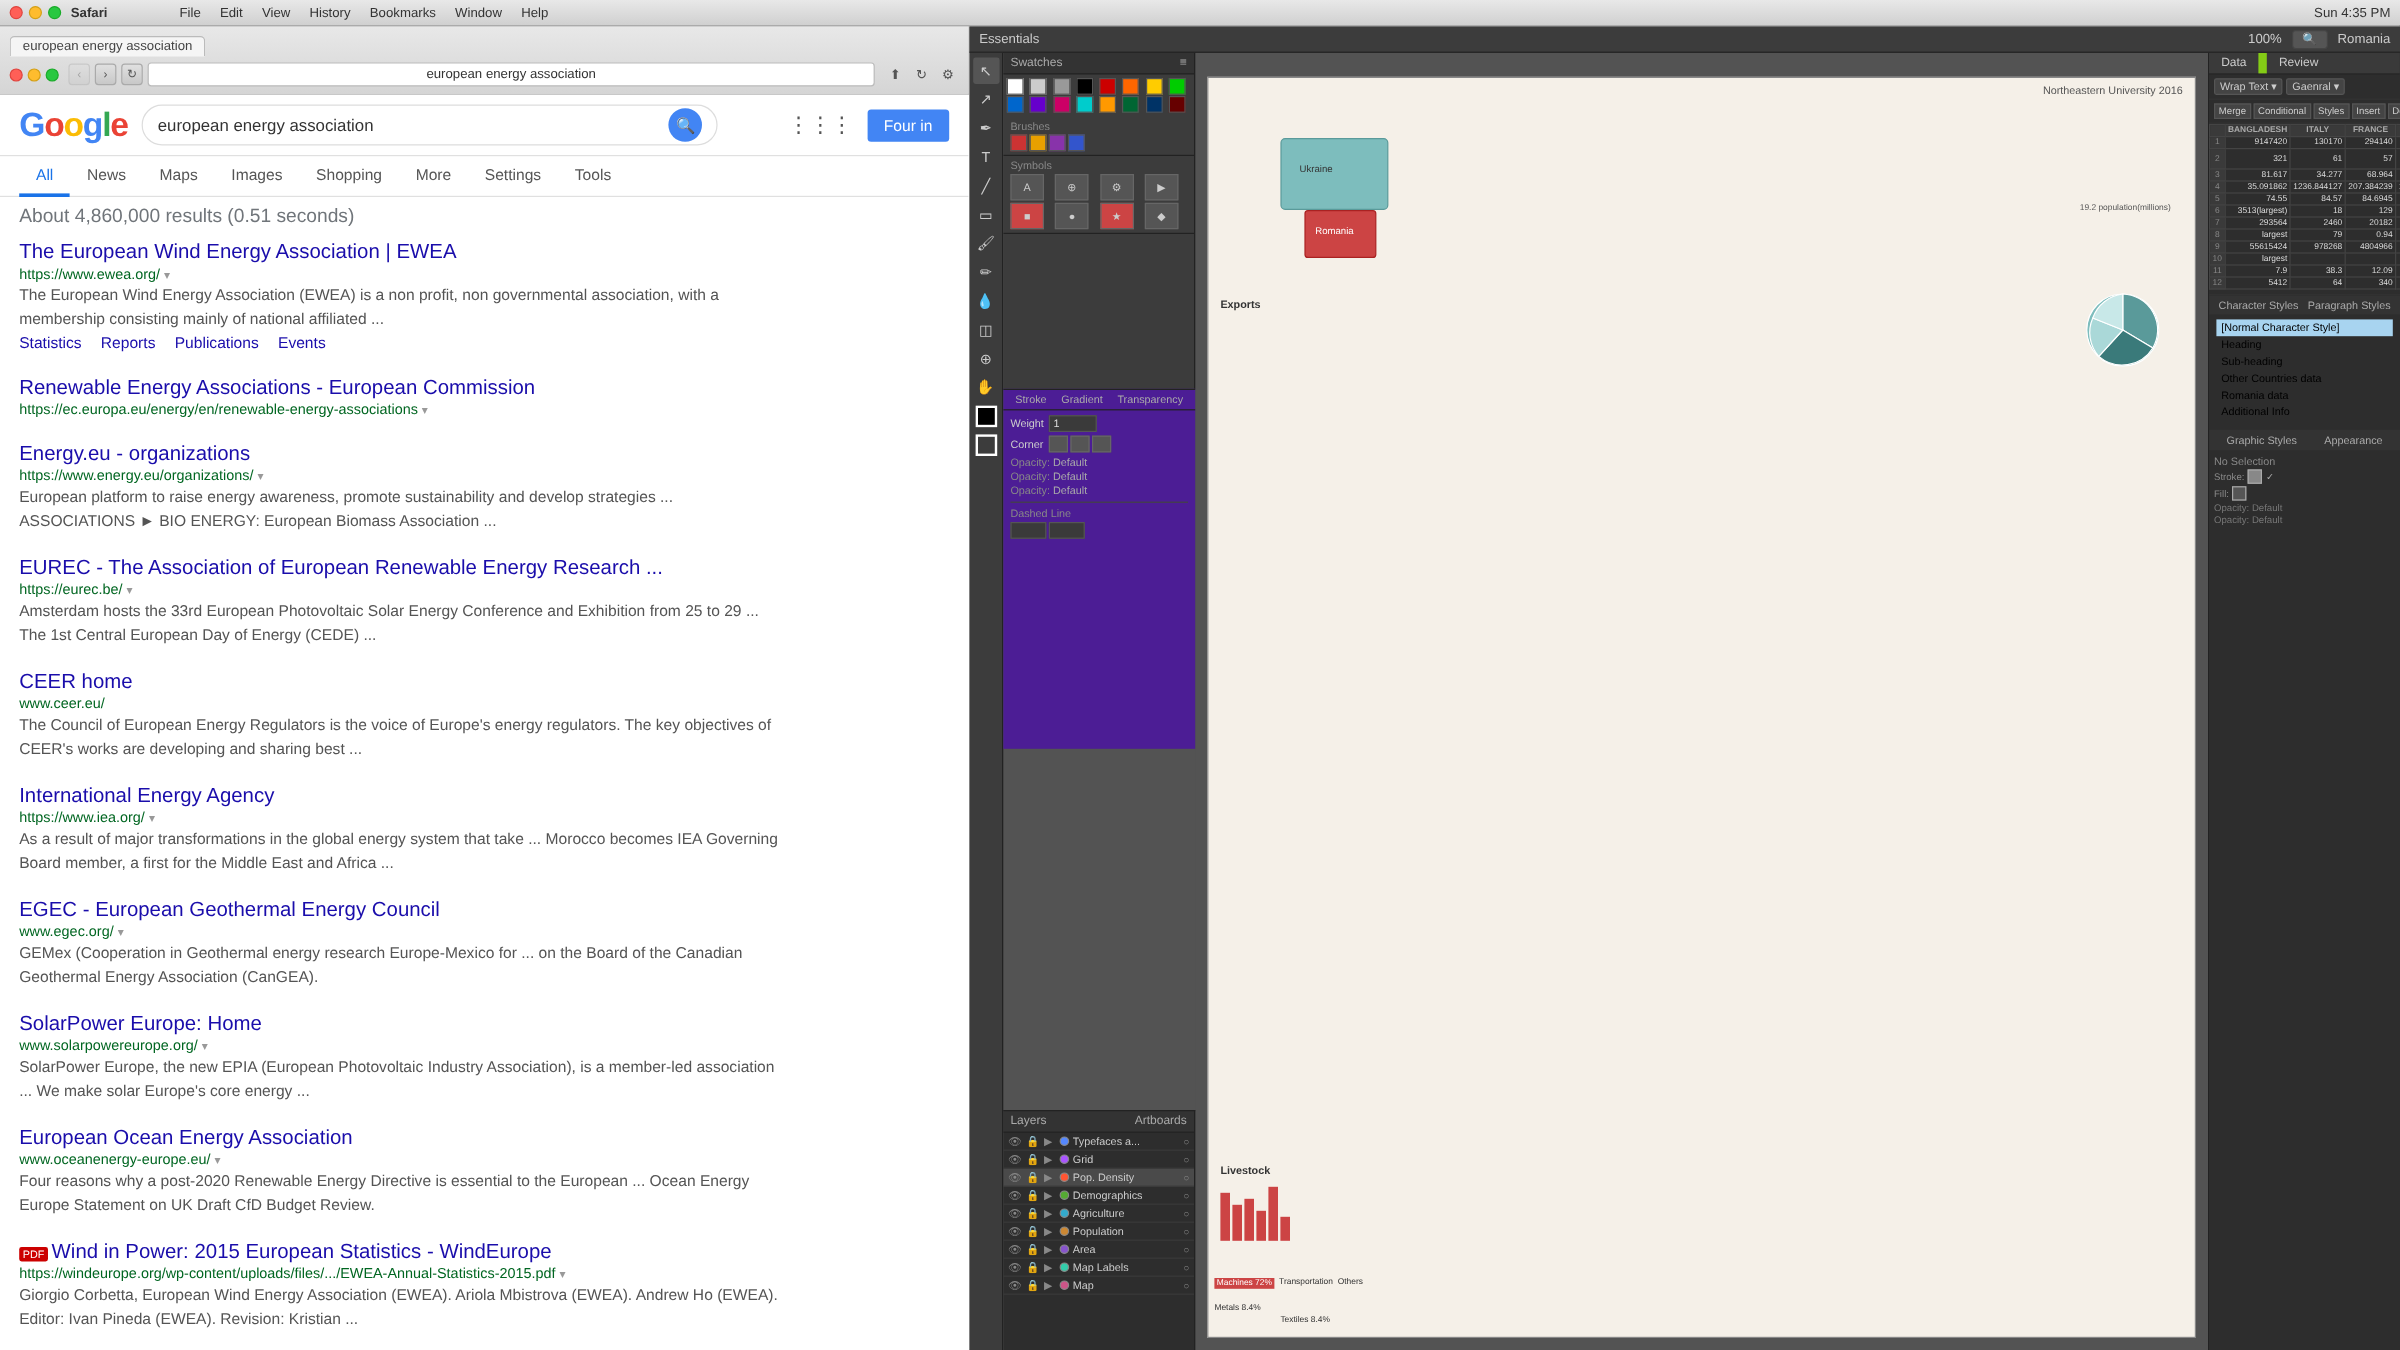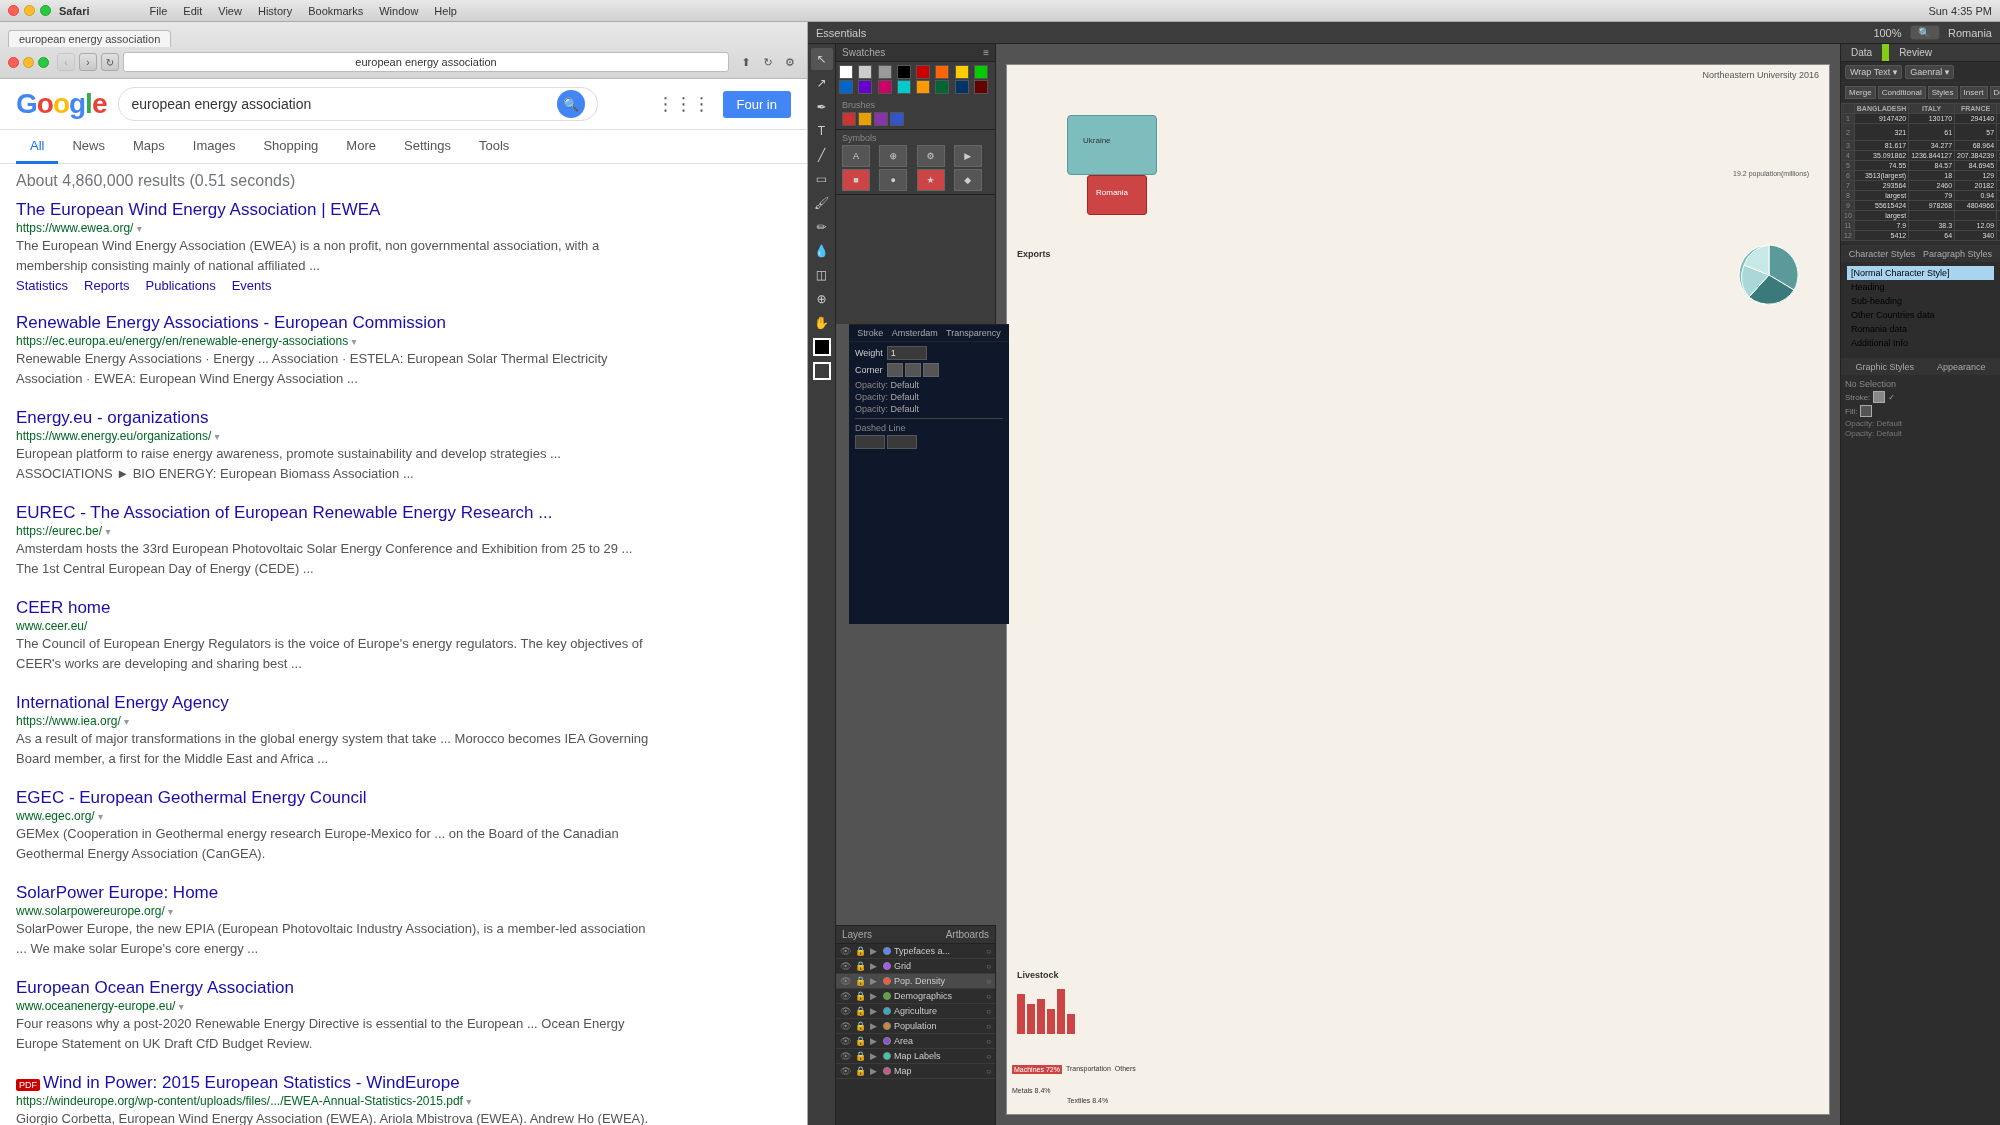--- a/index.html
+++ b/index.html
@@ -285,21 +285,20 @@
           <span class="result-link">Statistics</span>
           <span class="result-link">Reports</span>
           <span class="result-link">Publications</span>
           <span class="result-link">Events</span>
         </div>
       </div>
 
       <div class="search-result">
         <div><a class="result-title">Renewable Energy Associations - European Commission</a></div>
         <div class="result-url"><span>https://ec.europa.eu/energy/en/renewable-energy-associations</span> <span class="arrow">▾</span></div>
-        <div class="result-snippet">Renewable Energy Associations · Energy ... Association · ESTELA: European Solar Thermal Electricity Association · EWEA: European Wind Energy Association ...</div>
       </div>
 
       <div class="search-result">
         <div><a class="result-title">Energy.eu - organizations</a></div>
         <div class="result-url"><span>https://www.energy.eu/organizations/</span> <span class="arrow">▾</span></div>
         <div class="result-snippet">European platform to raise energy awareness, promote sustainability and develop strategies ... ASSOCIATIONS ► BIO ENERGY: European Biomass Association ...</div>
       </div>
 
       <div class="search-result">
         <div><a class="result-title">EUREC - The Association of European Renewable Energy Research ...</a></div>
@@ -417,24 +416,24 @@
             <div style="width:28px;height:22px;background:#555;border:1px solid #666;display:flex;align-items:center;justify-content:center;font-size:9px;color:#ccc;">⚙</div>
             <div style="width:28px;height:22px;background:#555;border:1px solid #666;display:flex;align-items:center;justify-content:center;font-size:9px;color:#ccc;">▶</div>
             <div style="width:28px;height:22px;background:#cc4444;border:1px solid #666;display:flex;align-items:center;justify-content:center;font-size:9px;color:#ccc;">■</div>
             <div style="width:28px;height:22px;background:#555;border:1px solid #666;display:flex;align-items:center;justify-content:center;font-size:9px;color:#ccc;">●</div>
             <div style="width:28px;height:22px;background:#cc4444;border:1px solid #666;display:flex;align-items:center;justify-content:center;font-size:9px;color:#ccc;">★</div>
             <div style="width:28px;height:22px;background:#555;border:1px solid #666;display:flex;align-items:center;justify-content:center;font-size:9px;color:#ccc;">◆</div>
           </div>
         </div>
       </div>
 
-      <div style="position:absolute;top:280px;left:13px;width:160px;height:300px;background:#0f172a;z-index:10;border-top:1px solid #222;">
+      <div style="position:absolute;top:280px;left:0;width:160px;height:300px;background:#4c1d95;z-index:10;border-top:1px solid #222;">
         <div style="display:flex;justify-content:space-around;padding:3px 4px;border-bottom:1px solid #222;font-size:9px;color:#aaa;">
           <span>Stroke</span>
-          <span>Amsterdam</span>
+          <span>Gradient</span>
           <span>Transparency</span>
         </div>
         <div style="padding:4px 6px;font-size:9px;color:#ccc;">
           <div style="display:flex;align-items:center;gap:4px;margin-bottom:3px;">
             <span>Weight</span>
             <input type="text" value="1" style="width: 40px; background: rgb(58, 58, 58); border: 1px solid rgb(85, 85, 85); color: rgb(221, 221, 221); font-size: 9px; padding: 1px 3px;">
           </div>
           <div style="display:flex;align-items:center;gap:4px;margin-bottom:3px;">
             <span>Corner</span>
             <div style="display:flex;gap:2px;">

